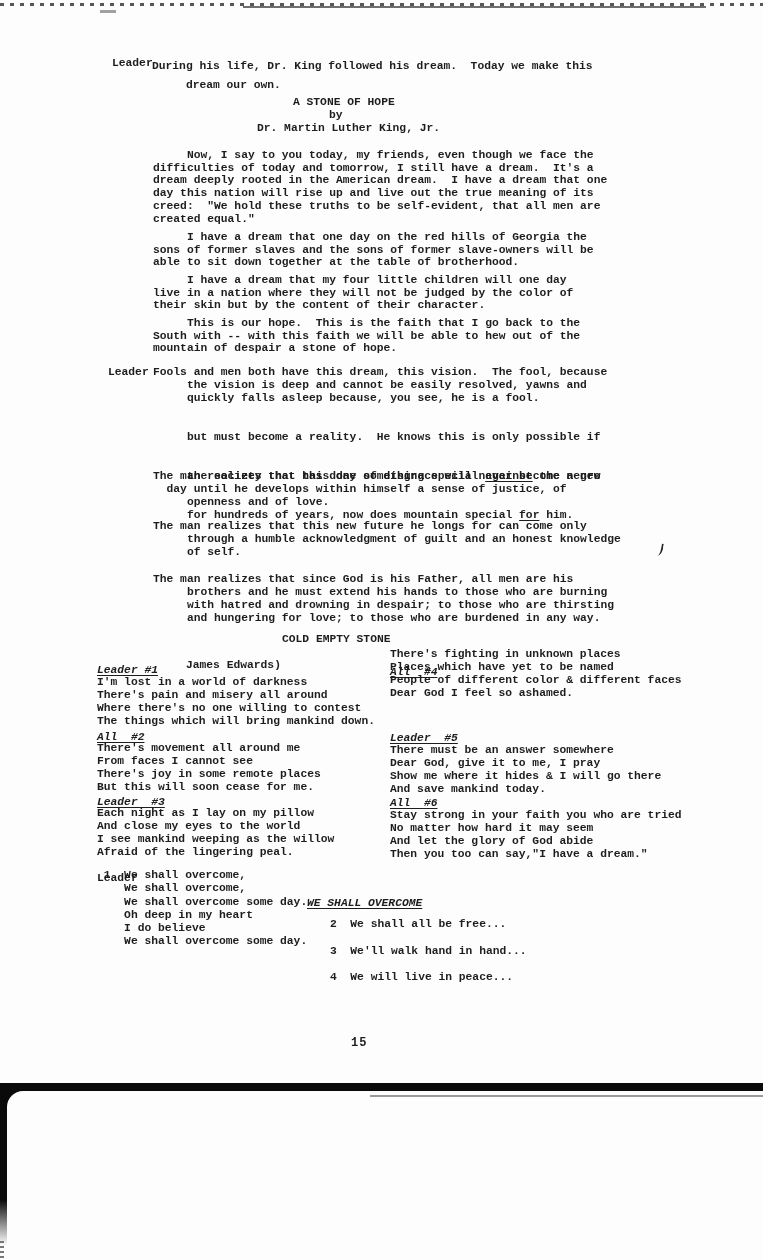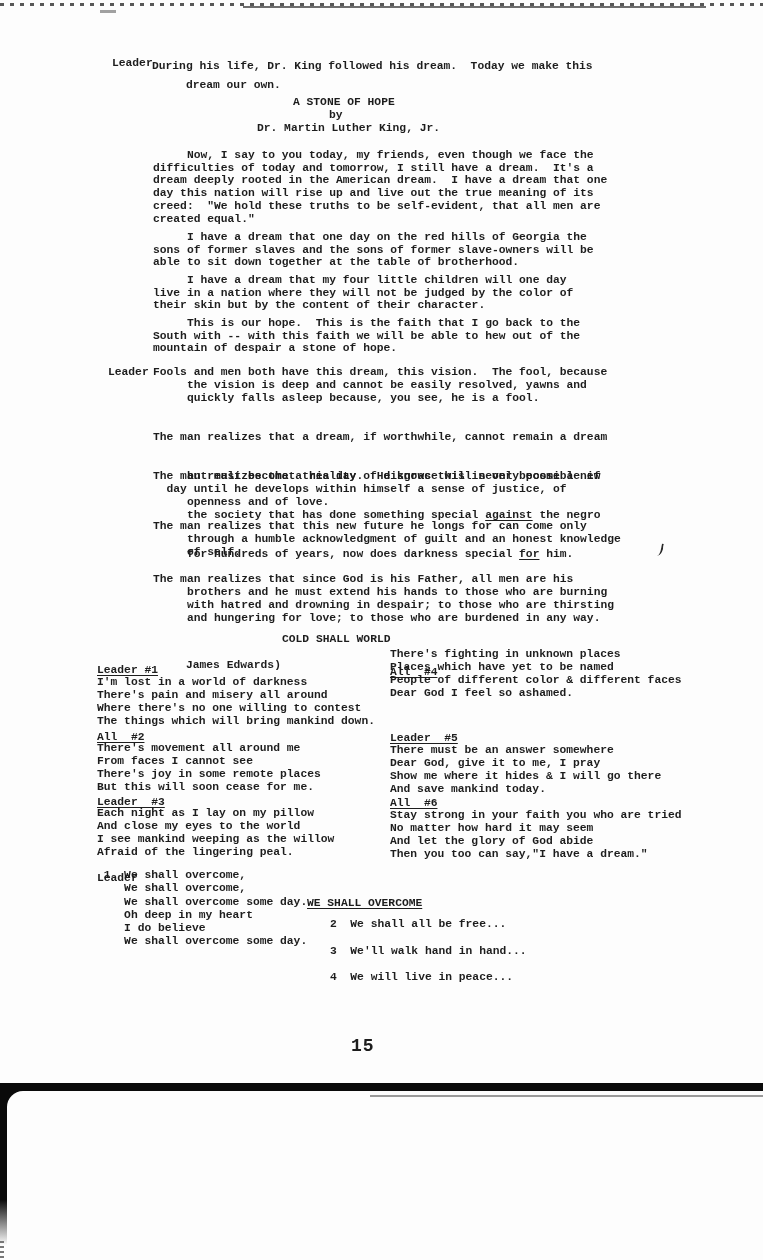--- a/index.html
+++ b/index.html
@@ -5,22 +5,22 @@
   html,body{margin:0;padding:0;background:#e8e8e8;}
   .scan{position:relative;width:763px;height:1260px;background:#fdfdfd;overflow:hidden;
         font-family:"Liberation Mono","DejaVu Sans Mono",monospace;}
   .t{position:absolute;white-space:pre;font-weight:bold;font-size:11.3px;color:#1d1d1d;
      font-family:"Liberation Mono","DejaVu Sans Mono",monospace;}
   .lh127{line-height:12.7px}
   .lh13{line-height:13px}
   .lh133{line-height:13.3px}
   .lh19{line-height:19px}
   .u{text-decoration:underline;text-underline-offset:2px;text-decoration-thickness:1.2px;}
-  .hdr{text-decoration:underline;text-underline-offset:2px;text-decoration-thickness:1.2px;}
-  .pagenum{font-size:18px;letter-spacing:1px;}
+  .hdr{text-decoration:underline;text-underline-offset:2px;text-decoration-thickness:1.2px;font-style:italic;}
+  .pagenum{font-size:12px;letter-spacing:1px;}
   
   .dots-top{position:absolute;top:3px;left:0;width:763px;height:3px;
             background:repeating-linear-gradient(90deg,#3a3a3a 0 4px,transparent 4px 10px);opacity:.85;}
   .line-top{position:absolute;top:6px;left:243px;width:463px;height:1.5px;background:#6e6e6e;}
   .smudge-top{position:absolute;top:10px;left:100px;width:16px;height:3px;background:#8a8a8a;opacity:.8;}
   .mark-right{position:absolute;left:656px;top:543px;width:5px;height:13px;
               border-right:2px solid #2a2a2a;border-radius:0 0 70% 0;transform:rotate(9deg);}
   .band-bottom{position:absolute;top:1083px;left:0;width:763px;height:8px;background:#0a0a0a;}
   .band-thin{position:absolute;top:1095px;left:370px;width:393px;height:1.5px;background:#9a9a9a;}
   .corner-bg{position:absolute;top:1083px;left:0;width:42px;height:162px;
@@ -63,38 +63,37 @@
   <div class="t lh127" style="left:153px;top:274px">     I have a dream that my four little children will one day
 live in a nation where they will not be judged by the color of
 their skin but by the content of their character.</div>
 
   <div class="t" style="left:108px;top:366px">Leader</div>
   <div class="t lh13" style="left:153px;top:366px">Fools and men both have this dream, this vision.  The fool, because
      the vision is deep and cannot be easily resolved, yawns and
      quickly falls asleep because, you see, he is a fool.</div>
 
   <div class="t lh13" style="left:153px;top:405px">
-    <div>The man realizes that a dream, if worthwhile, cannot remain a dream</div>
     <div>     but must become a reality.  He knows this is only possible if</div>
     <div><span>     the society that has done something special </span><span class="u">against</span><span> the negro</span></div>
-    <div><span>     for hundreds of years, now does darkness special </span><span class="u">for</span><span> him.</span></div>
+    <div><span>     for hundreds of years, now does mountain special </span><span class="u">for</span><span> him.</span></div>
   </div>
 
   <div class="t lh13" style="left:153px;top:470px">The man realizes that this day of disgrace will never become a new
   day until he develops within himself a sense of justice, of
      openness and of love.</div>
   <div class="t lh13" style="left:153px;top:520px">The man realizes that this new future he longs for can come only
      through a humble acknowledgment of guilt and an honest knowledge
      of self.</div>
   <div class="t lh13" style="left:153px;top:573px">The man realizes that since God is his Father, all men are his
      brothers and he must extend his hands to those who are burning
      with hatred and drowning in despair; to those who are thirsting
      and hungering for love; to those who are burdened in any way.</div>
 
-  <div class="t" style="left:282px;top:633px">COLD SHALL WORLD</div>
+  <div class="t" style="left:282px;top:633px">COLD EMPTY STONE</div>
   <div class="t" style="left:186px;top:659px">James Edwards)</div>
 
   <div class="t hdr" style="left:97px;top:664px">Leader #1</div>
   <div class="t lh13" style="left:97px;top:676px">I'm lost in a world of darkness
 There's pain and misery all around
 Where there's no one willing to contest
 The things which will bring mankind down.</div>
 
   <div class="t hdr" style="left:97px;top:731px">All  #2</div>
   <div class="t lh13" style="left:97px;top:742px">There's movement all around me

